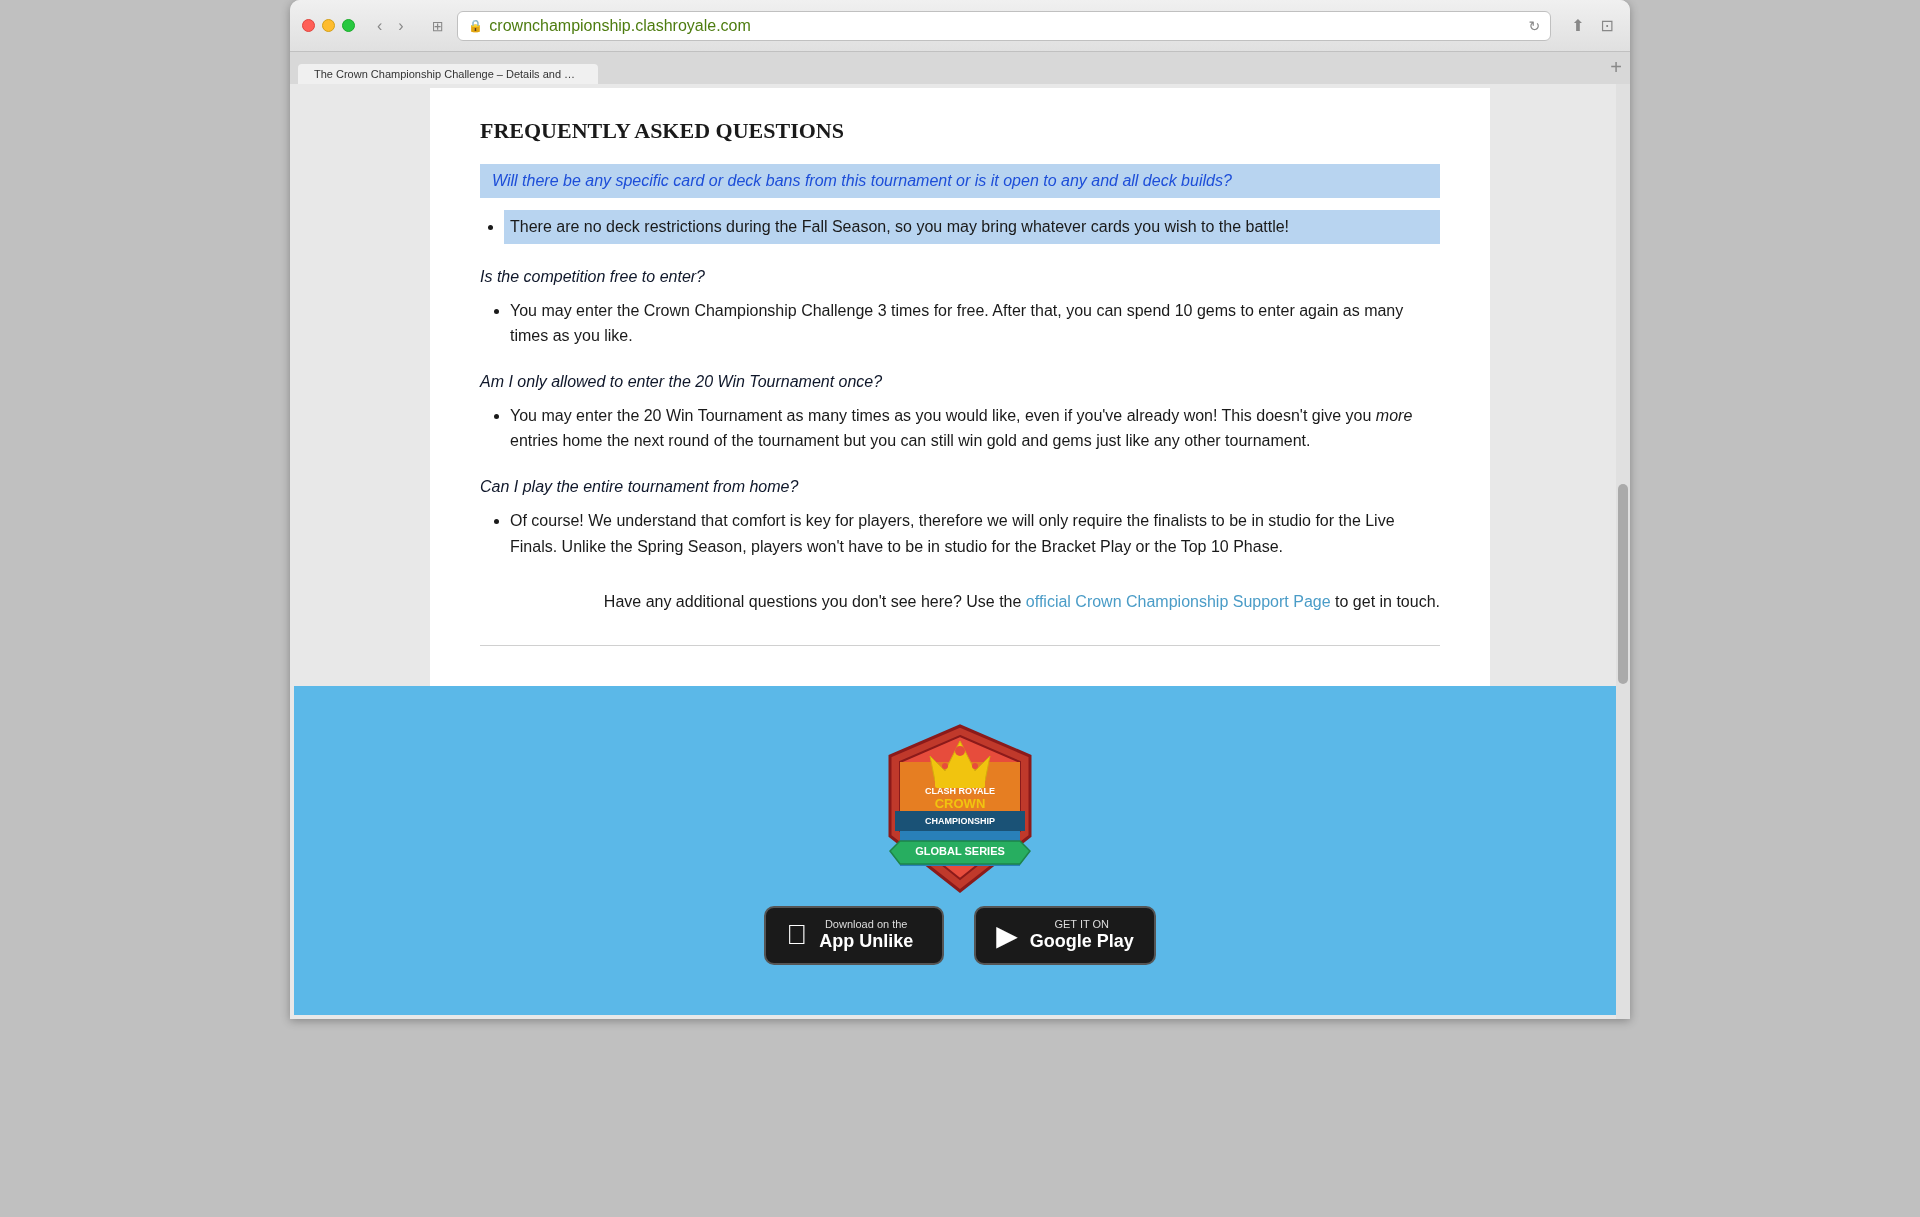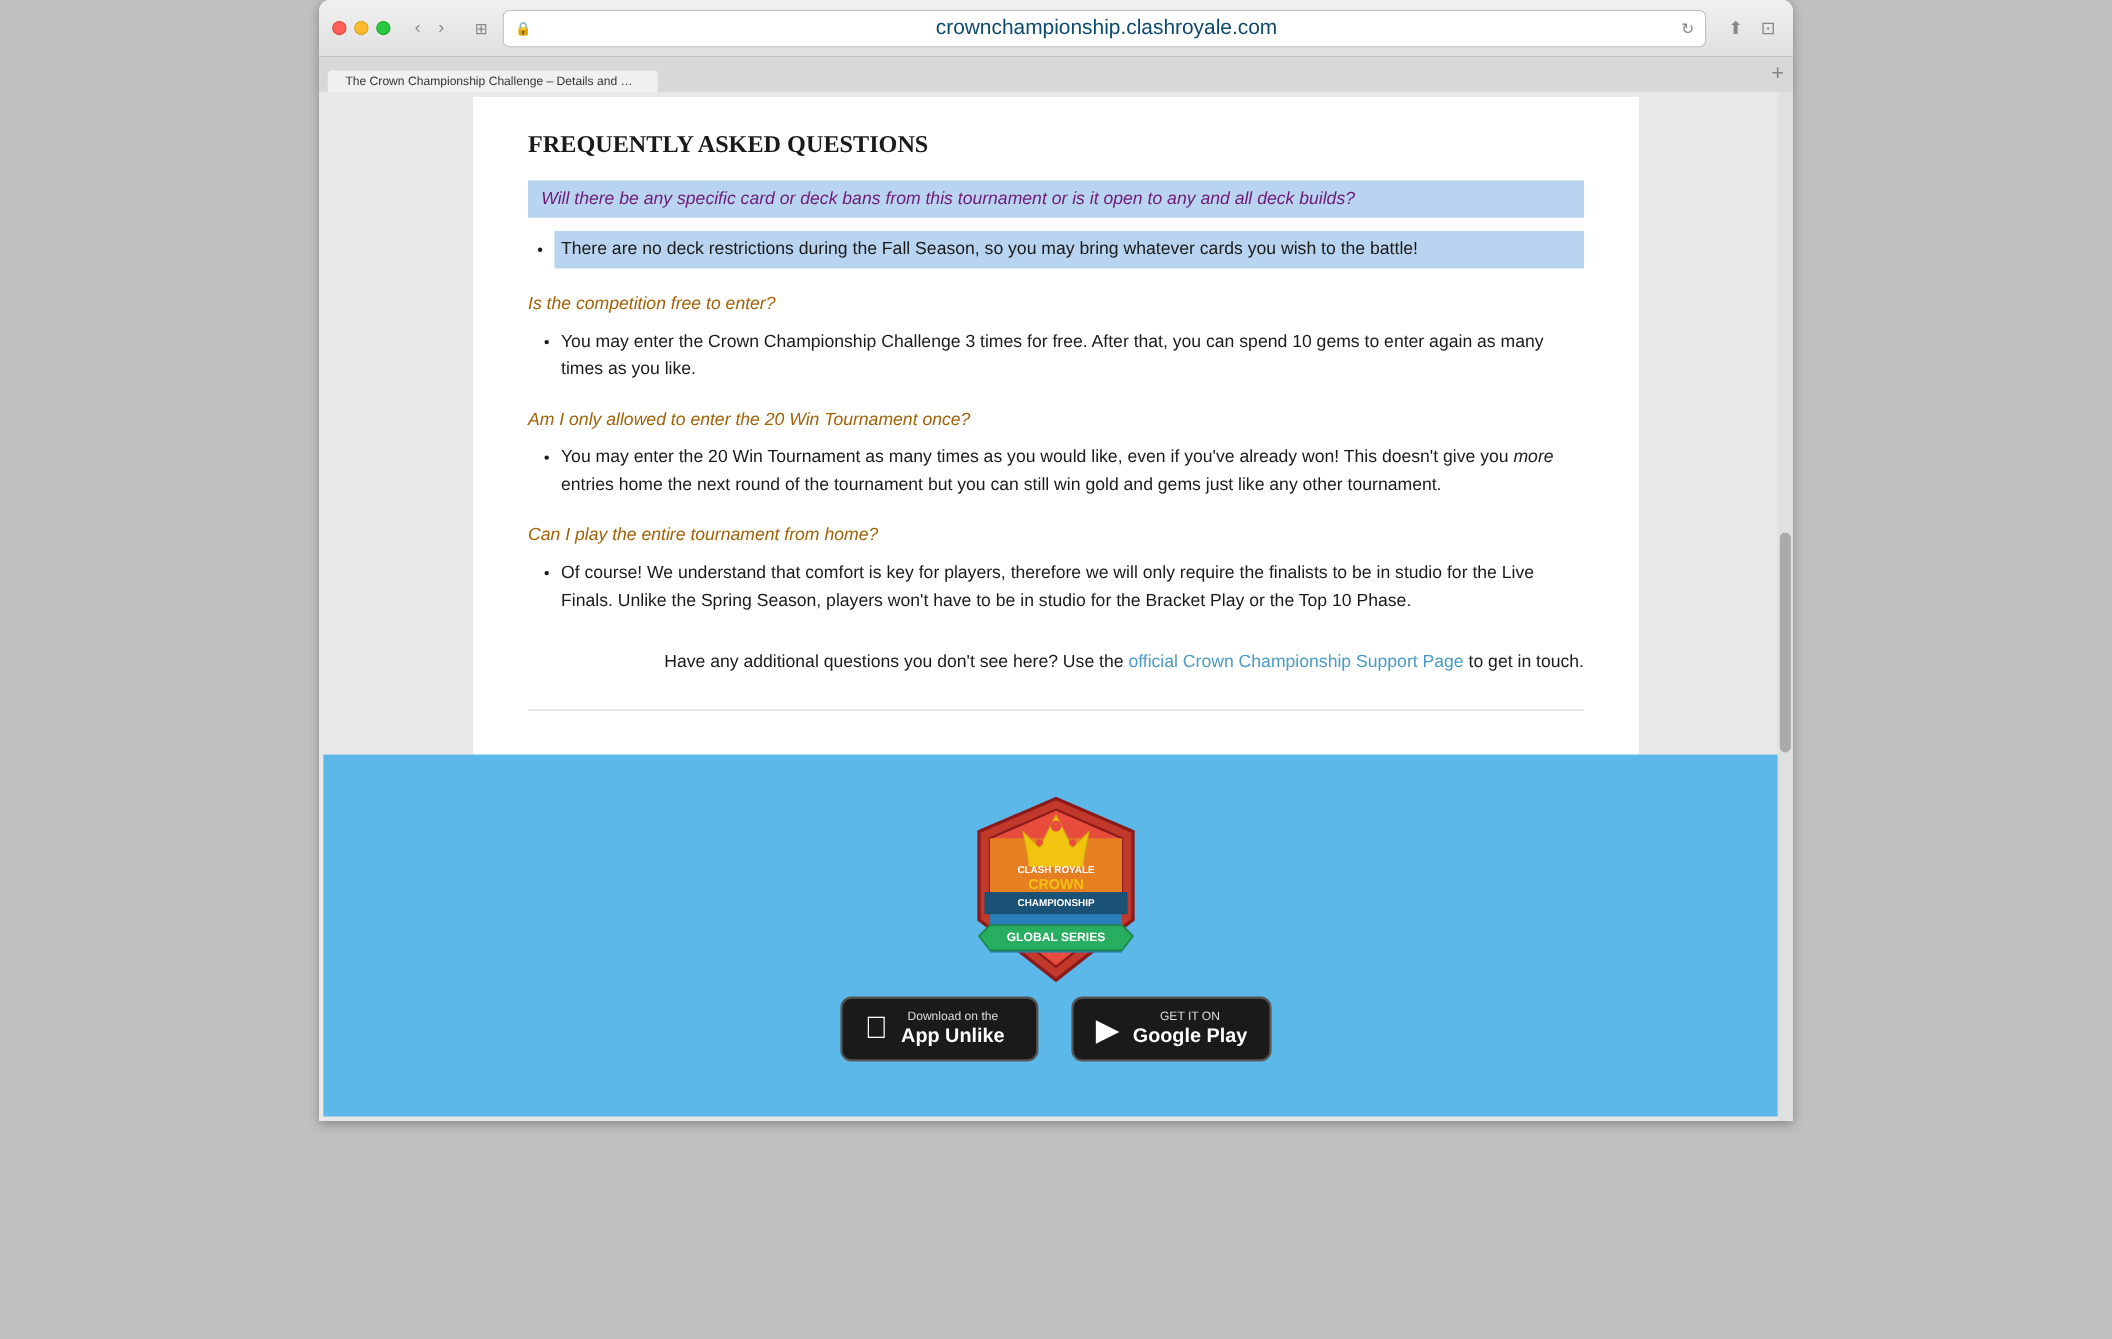--- a/index.html
+++ b/index.html
@@ -82,23 +82,23 @@
       gap: 6px;
     }
 
     .address-bar-icon {
       color: #888;
       font-size: 12px;
     }
 
     .address-bar-url {
       flex: 1;
-      font-size: 19px;
-      color: #0c4a6e;
-      text-align: center;
+      font-size: 16px;
+      color: #4d7c0f;
+      text-align: left;
     }
 
     .address-bar-refresh {
       color: #888;
       font-size: 14px;
     }
 
     .browser-actions {
       display: flex;
       gap: 8px;
@@ -167,21 +167,21 @@
       color: #1a1a1a;
       margin-bottom: 20px;
       font-family: Georgia, 'Times New Roman', serif;
     }
 
     .question-highlighted {
       background: #b8d4f0;
       padding: 8px 12px;
       font-style: italic;
       font-size: 16px;
-      color: #701a75;
+      color: #1d4ed8;
       margin-bottom: 12px;
       display: block;
       width: 100%;
     }
 
     .answer-list {
       list-style: disc;
       padding-left: 30px;
       margin-bottom: 24px;
     }
@@ -195,21 +195,21 @@
 
     .answer-list li.highlighted-answer {
       background: #b8d4f0;
       padding: 4px 6px;
       margin-left: -6px;
     }
 
     .question {
       font-style: italic;
       font-size: 16px;
-      color: #a16207;
+      color: #0f172a;
       margin-bottom: 12px;
       display: block;
     }
 
     .support-paragraph {
       text-align: right;
       font-size: 16px;
       color: #1a1a1a;
       margin-top: 30px;
       margin-bottom: 10px;

